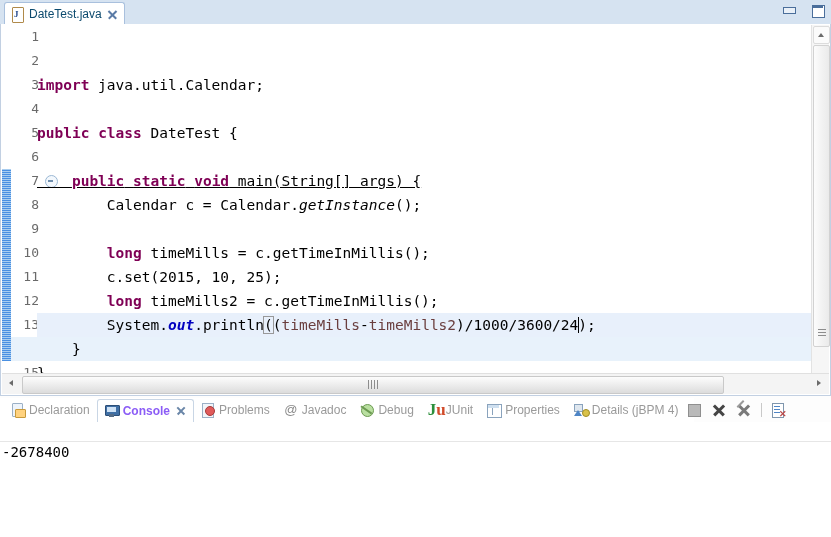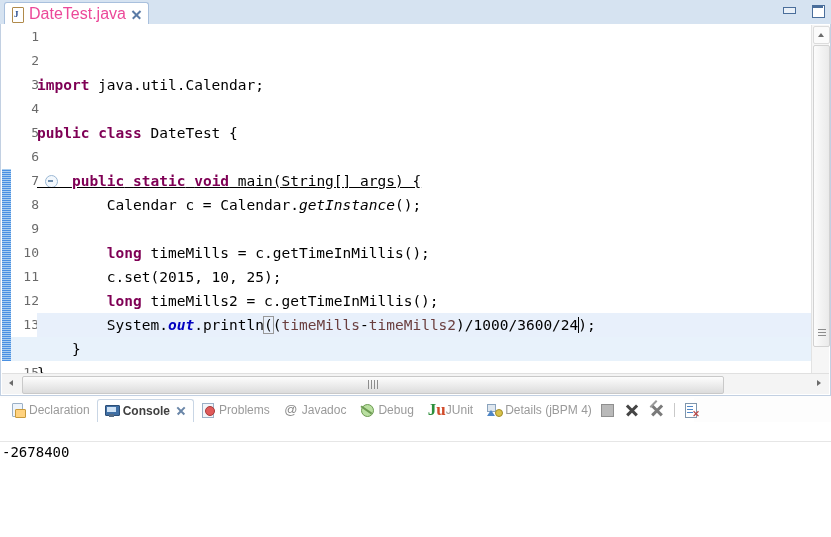--- a/index.html
+++ b/index.html
@@ -20,21 +20,21 @@
     border-bottom:1px solid #a9c0dd;}
   .etab{position:absolute;left:4px;top:2px;height:22px;
     background:#ffffff;border:1px solid #a9c0dd;border-bottom:none;
     border-radius:3px 3px 0 0;
     padding:0 6px 0 6px;display:flex;align-items:center;gap:5px;}
   .etab-icon{width:13px;height:15px;position:relative;flex:0 0 auto;}
   .etab-icon .pg{position:absolute;left:1px;top:0;width:10px;height:14px;
     background:#fff;border:1px solid #b08a4a;border-radius:1px;}
   .etab-icon .jj{position:absolute;left:3px;top:2px;font-size:9px;
     font-weight:bold;color:#2a4d8f;font-family:"Liberation Serif",serif;line-height:10px;}
-  .etab-label{font-size:16px;color:#ec4899;white-space:nowrap;}
+  .etab-label{font-size:12px;color:#0c4a6e;white-space:nowrap;}
   .etab-close{width:11px;height:11px;position:relative;cursor:pointer;}
   .etab-close:before,.etab-close:after{content:"";position:absolute;
     left:0;top:5px;width:11px;height:1.6px;background:#5a7ba6;}
   .etab-close:before{transform:rotate(45deg);}
   .etab-close:after{transform:rotate(-45deg);}
   .etab-close i{position:absolute;left:-1px;top:-1px;width:13px;height:13px;
     border:0;}
 
   .view-btns{position:absolute;right:6px;top:4px;display:flex;gap:14px;align-items:center;}
   .vb{width:15px;height:13px;position:relative;cursor:pointer;}
@@ -108,21 +108,21 @@
     background:linear-gradient(180deg,#fdfdfd,#dcdcdc);border:1px solid #c9c9c9;border-radius:2px;cursor:pointer;}
   .hs-grip{position:absolute;left:50%;top:3px;margin-left:-5px;width:10px;height:9px;
     background:repeating-linear-gradient(90deg,#8d8d8d 0,#8d8d8d 1px,transparent 1px,transparent 3px);}
 
   
   .console-part{position:absolute;left:0;top:398px;width:694px;height:139px;background:#fff;}
   .ctabbar{position:relative;height:24px;background:#fff;
     border-bottom:1px solid #c9d6e5;display:flex;align-items:center;padding-left:4px;}
   .ctab{height:22px;display:flex;align-items:center;gap:4px;padding:0 7px;
     color:#9a9a9a;white-space:nowrap;font-size:12px;cursor:pointer;}
-  .ctab.active{background:#fff;color:#404040;font-weight:bold;
+  .ctab.active{background:#fff;color:#8b5cf6;font-weight:bold;
     border:1px solid #c9d6e5;border-bottom:1px solid #fff;
     border-radius:3px 3px 0 0;margin-bottom:-1px;}
   .ctab-close{width:10px;height:10px;position:relative;margin-left:2px;}
   .ctab-close:before,.ctab-close:after{content:"";position:absolute;left:0;top:4.5px;
     width:10px;height:1.5px;background:#6a86a8;}
   .ctab-close:before{transform:rotate(45deg);}
   .ctab-close:after{transform:rotate(-45deg);}
 
   .ci{width:14px;height:14px;position:relative;flex:0 0 auto;}
   
@@ -312,20 +312,28 @@
             <span class="lg"></span>
           </span>
         <span>Debug</span>
       </div>
 
       <div class="ctab">
         <span class="ci ic-ju"><span class="j">J</span><span class="u">u</span></span>
         <span>JUnit</span>
       </div>
 
+      <div class="ctab">
+        <span class="ci ic-prop">
+            <span class="t"></span>
+            <span class="hdr"></span>
+            <span class="v"></span>
+          </span>
+        <span>Properties</span>
+      </div>
 
       <div class="ctab">
         <span class="ci ic-det">
             <span class="sq"></span>
             <span class="tri"></span>
             <span class="cir"></span>
           </span>
         <span>Details (jBPM 4)</span>
       </div>
 

